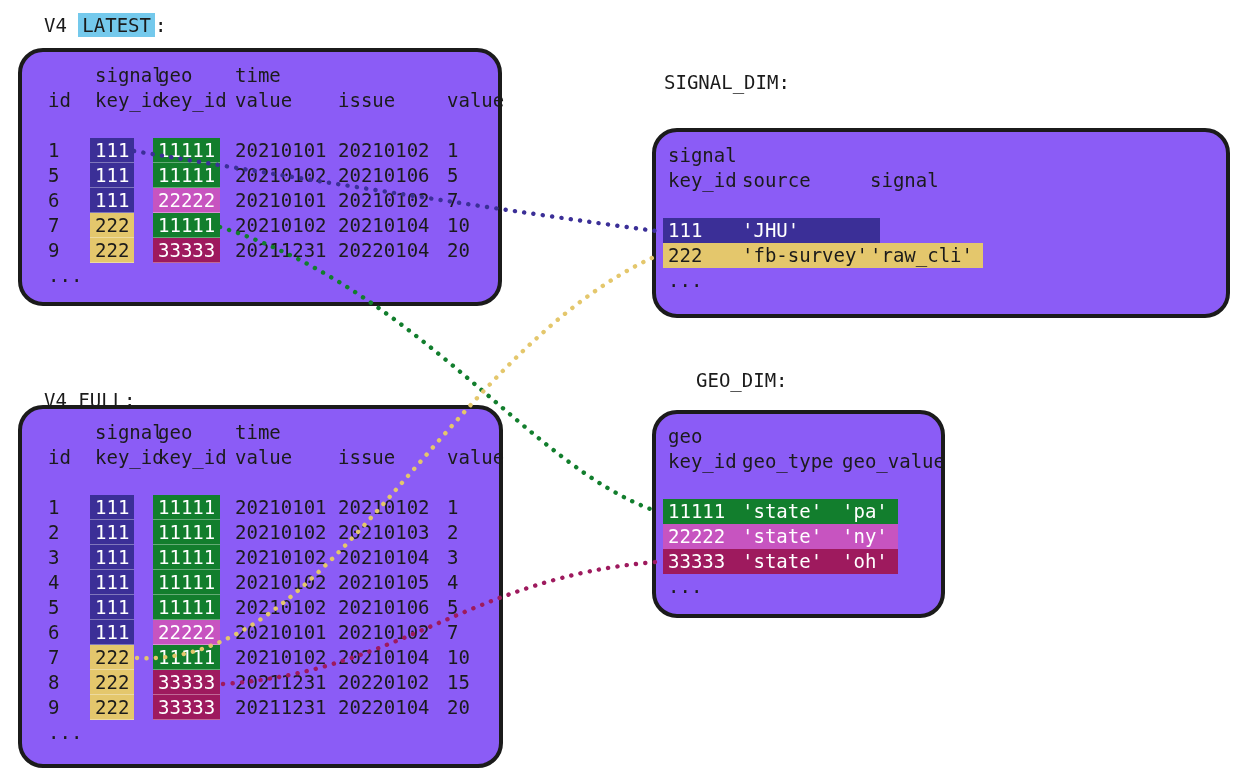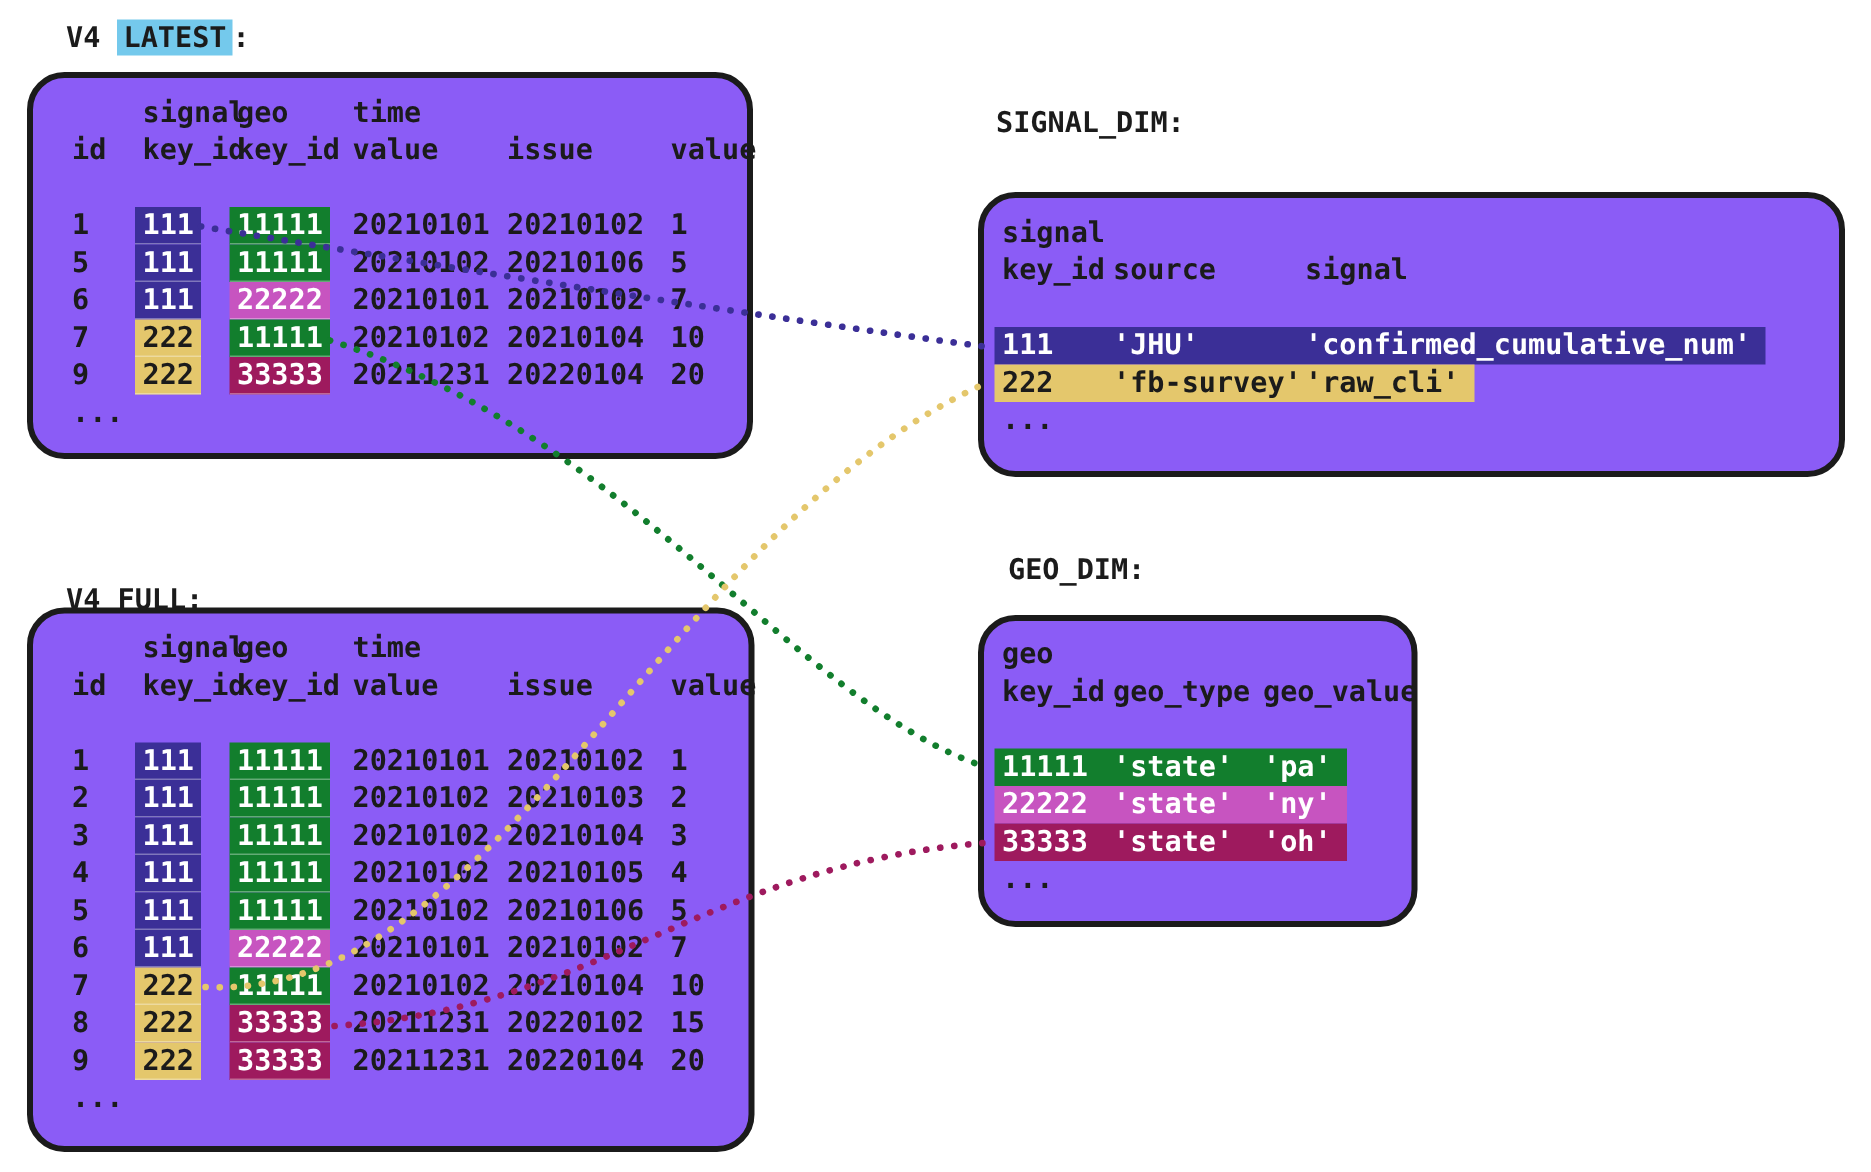--- a/index.html
+++ b/index.html
@@ -1,29 +1,29 @@
 <!DOCTYPE html>
 <html style="--ink: #1b1b1b; --purple: #3b2f97; --yellow: #e4c76c; --green: #127e2d; --pink: #c754c0; --maroon: #9e1a5e; --cyan: #74c9ec;"><head>
 <meta charset="utf-8">
 <style>
   *{box-sizing:border-box;margin:0;padding:0}
   html,body{background:#ffffff}
   .canvas{position:relative;width:1247px;height:781px;background:#fff;overflow:hidden;
-    font-family:"DejaVu Sans Mono","Liberation Mono",monospace;font-weight:700;font-size:19px;
+    font-family:"DejaVu Sans Mono","Liberation Mono",monospace;font-weight:400;font-size:19px;
     color:var(--ink,#1b1b1b)}
   .box{position:absolute;border:4px solid var(--ink,#1b1b1b);border-radius:25px;background:#8b5cf6;z-index:1}
   .b-latest{left:18px;top:48px;width:484px;height:258px;padding:11px 8px 0 26px}
   .b-full{left:18px;top:405px;width:485px;height:363px;padding:11px 8px 0 26px}
   .b-signal{left:652px;top:128px;width:578px;height:190px;padding:11px 8px 0 12px}
   .b-geo{left:652px;top:410px;width:293px;height:208px;padding:10px 8px 0 12px}
   .title{position:absolute;height:25px;line-height:25px;white-space:pre;z-index:2}
   .t-latest{left:44px;top:13px}
   .t-full{left:44px;top:388px}
   .t-signal{left:664px;top:70px}
-  .t-geo{left:672px;top:368px}
+  .t-geo{left:696px;top:368px}
   .title-hl{background:var(--cyan,#74c9ec);padding:1px 4px;margin:-1px 0}
   .trow{display:flex;height:25px;line-height:25px;white-space:pre}
   .col{flex:none}
   .c-id{width:47px}.c-k1{width:63px}.c-k2{width:77px}.c-tv{width:103px}.c-is{width:109px}.c-vl{flex:1}
   .hl{display:inline-block;height:25px;padding:0 5px;margin-left:-5px;
       box-shadow:inset 0 -1px 0 rgba(255,255,255,.35)}
   .dimbar{display:inline-flex;height:25px;padding:0 10px 0 5px;margin-left:-5px}
   .dk{width:74px;flex:none}.ds{width:128px;flex:none}.dg{width:100px;flex:none}
   .blank{height:25px}
   .overlay{position:absolute;left:0;top:0;z-index:5;pointer-events:none}
@@ -99,21 +99,21 @@
     <div class="trow">
       <span class="col dk">signal</span>
     </div>
     <div class="trow">
       <span class="col dk">key_id</span>
       <span class="col ds">source</span>
       <span class="col">signal</span>
     </div>
     <div class="blank"></div>
     <div id="signal-rows">
-        <div class="trow"><span class="dimbar" style="background: rgb(59, 47, 151); color: rgb(255, 255, 255);"><span class="dk">111</span><span class="ds">'JHU'</span><span>'confirmed_cumulative_num'</span></span></div>
+        <div class="trow"><span class="dimbar" style="background: rgb(59, 47, 151); color: rgb(255, 255, 255);"><span class="dk">111</span><span class="ds">'JHU'</span></span></div>
         <div class="trow"><span class="dimbar" style="background: rgb(228, 199, 108); color: rgb(27, 27, 27);"><span class="dk">222</span><span class="ds">'fb-survey'</span><span>'raw_cli'</span></span></div>
       </div>
     <div class="trow"><span class="col dk">...</span></div>
   </div>
 
   <div class="box b-geo">
     <div class="trow">
       <span class="col dk">geo</span>
     </div>
     <div class="trow">

